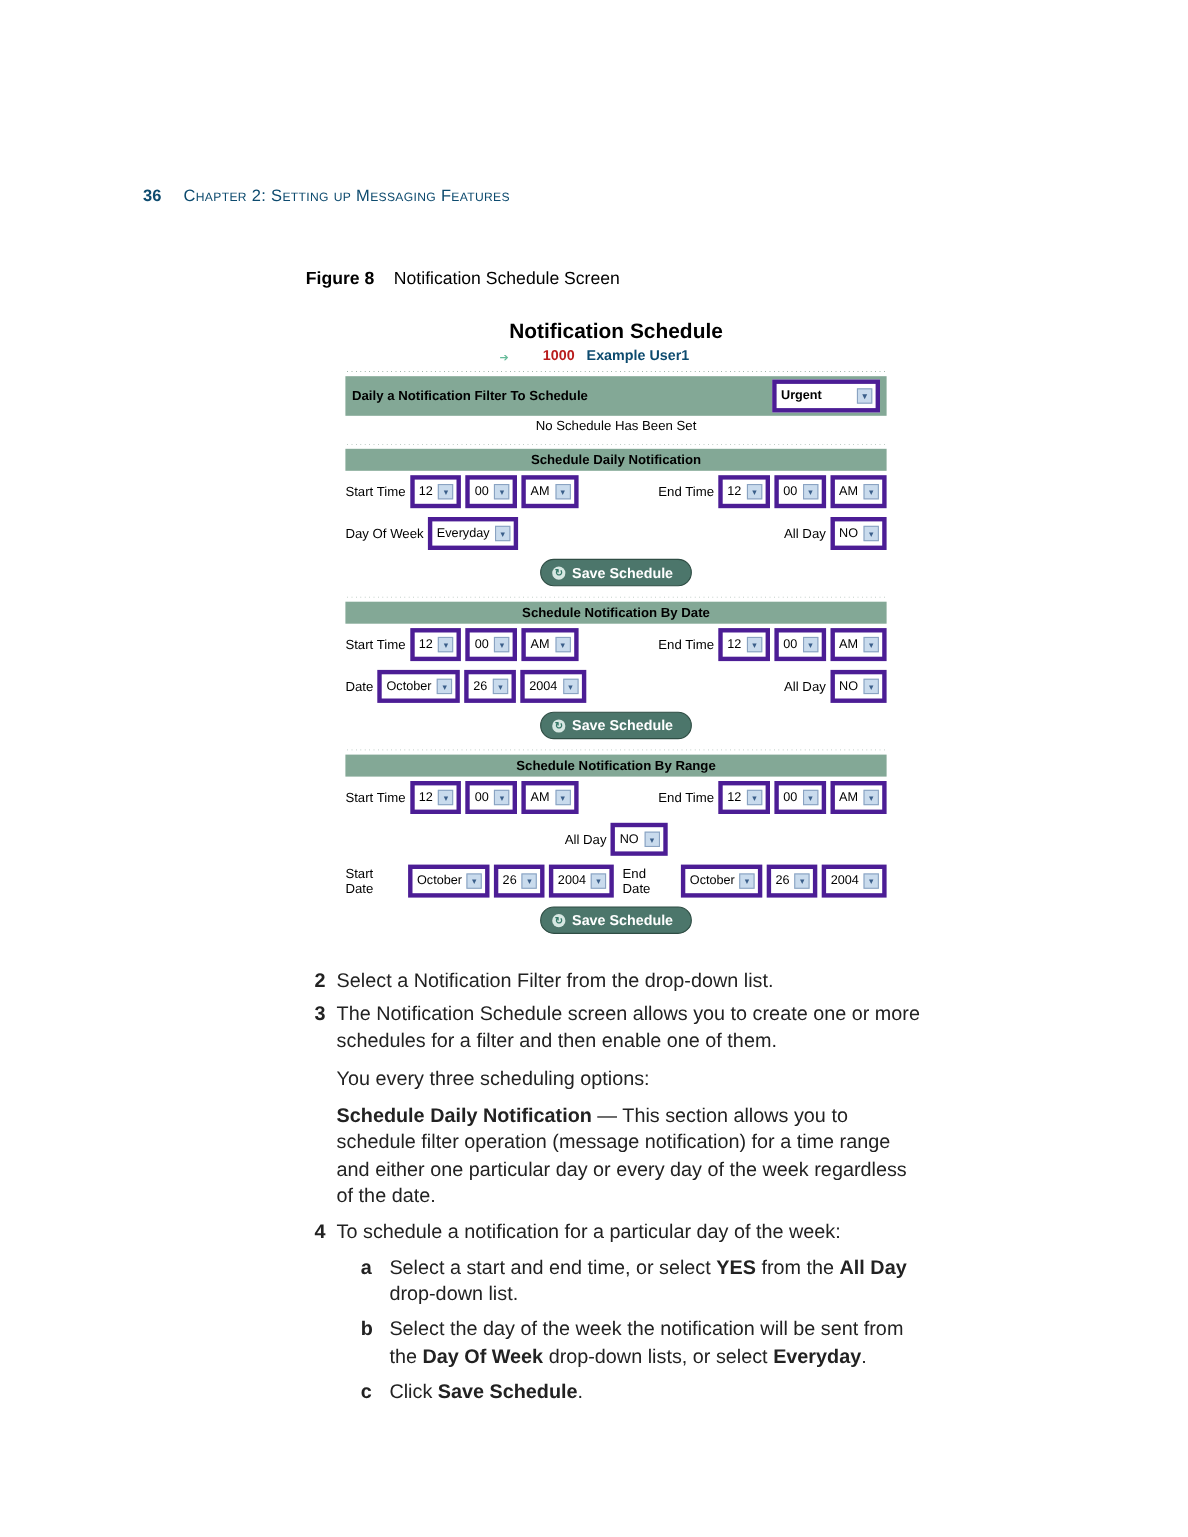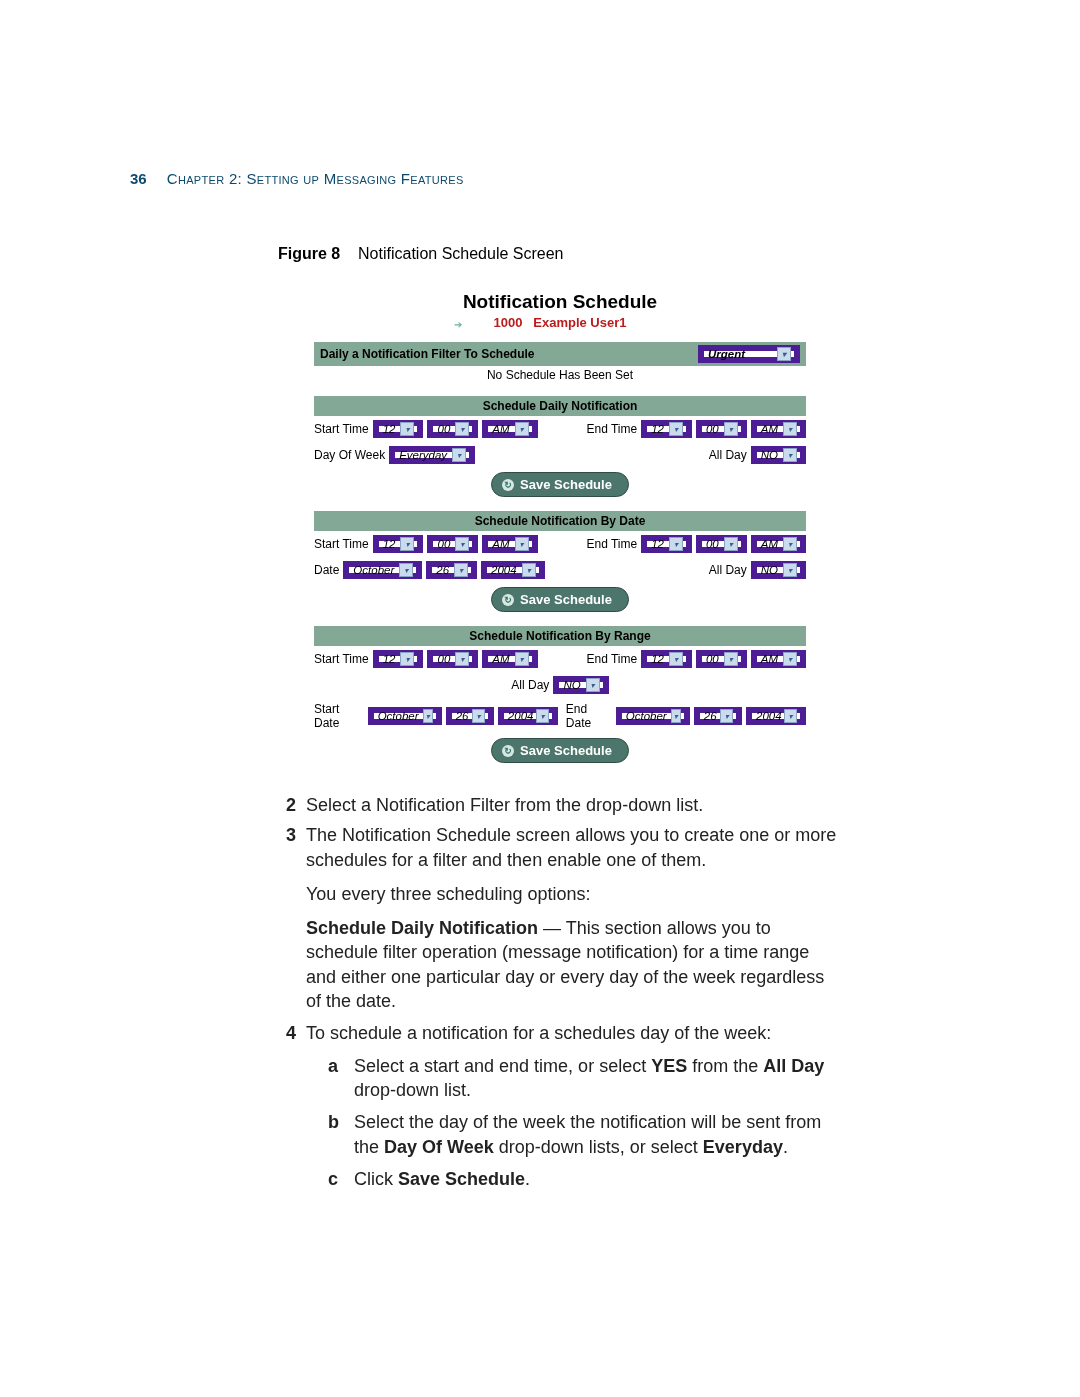--- a/index.html
+++ b/index.html
@@ -50,21 +50,21 @@
     position: relative;
   }
   .shot-sub .arrow {
     position: absolute;
     left: 140px;
     top: 4px;
     color: #6b9;
     font-size: 10px;
   }
   .shot-sub b { font-weight: 700; color: #b91c1c; }
-  .shot-sub .user { color: #b91c1c; font-weight: 700; }
+  .shot-sub .user { color: #0c4a6e; font-weight: 700; }
   .dot-divider {
     height: 2px;
     background-image: radial-gradient(#335e47 20%, transparent 20%);
     background-size: 4px 4px;
     margin: 4px 0;
   }
   .hdr-row {
     background: #83a896;
     color: #000;
     font-weight: 700;
@@ -82,28 +82,27 @@
     gap: 4px;
     padding: 4px 0;
     font-size: 12px;
     justify-content: space-between;
   }
   .body-row .fill { flex: 1; }
   .body-row.center { justify-content: center; }
   .sel {
     display: inline-flex;
     align-items: center;
-    border: 6px solid #4c1d95;
+    border: 4px solid #4c1d95;
     background: #fff;
-    height: 18px;
+    height: 30px;
     padding: 0 3px 0 4px;
     font-size: 11.5px;
     color: #000;
     gap: 3px;
-    font-style: italic;
   }
   .sel .caret {
     width: 14px;
     height: 14px;
     background: #c9dbed;
     border: 1px solid #8aa3c2;
     display: inline-flex;
     align-items: center;
     justify-content: center;
     font-size: 8px;
@@ -393,21 +392,21 @@
     <div class="numitem">
       <span class="n">3</span>
       <span>The Notification Schedule screen allows you to create one or more schedules for a filter and then enable one of them.</span>
     </div>
     <div class="continuation">You every three scheduling options:</div>
     <div class="para">
       <b class="inline">Schedule Daily Notification</b><span> — This section allows you to schedule filter operation (message notification) for a time range and either one particular day or every day of the week regardless of the date.</span>
     </div>
     <div class="numitem">
       <span class="n">4</span>
-      <span>To schedule a notification for a schedules day of the week:</span>
+      <span>To schedule a notification for a particular day of the week:</span>
     </div>
     <div class="subitem">
       <span class="l">a</span>
       <span>
         <span>Select a start and end time, or select </span><b class="inline">YES</b><span> from the </span><b class="inline">All Day</b><span> drop-down list.</span>
       </span>
     </div>
     <div class="subitem">
       <span class="l">b</span>
       <span>

